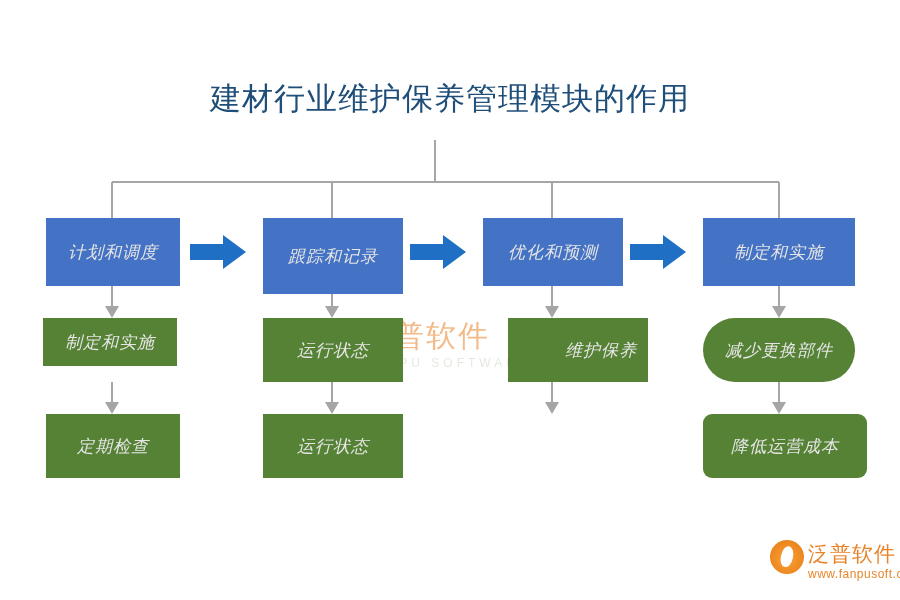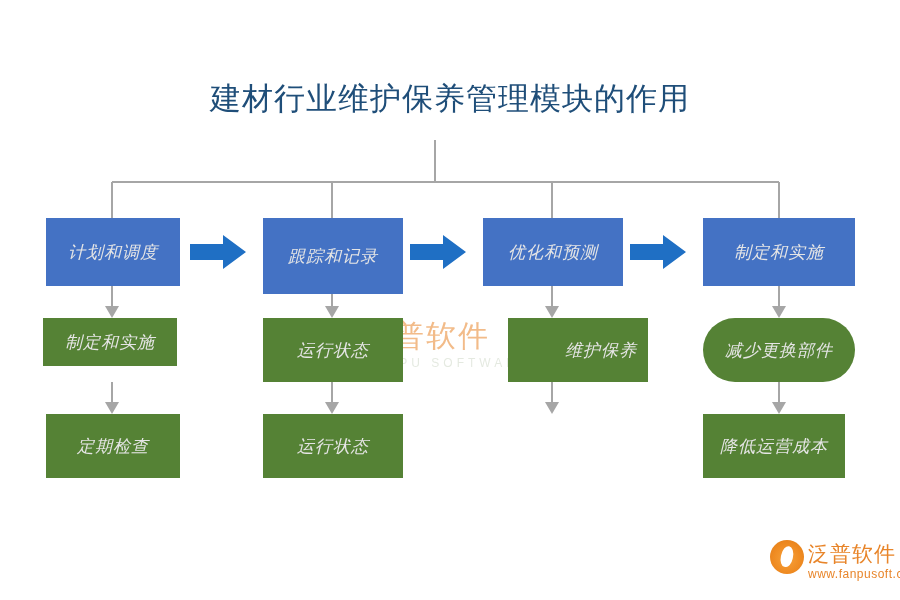--- a/index.html
+++ b/index.html
@@ -228,21 +228,21 @@
 
   <div class="node blue" style="left:263px; top:218px; width:140px; height:76px;">跟踪和记录</div>
   <div class="node green" style="left:263px; top:318px; width:140px; height:64px;">运行状态</div>
   <div class="node green" style="left:263px; top:414px; width:140px; height:64px;">运行状态</div>
 
   <div class="node blue" style="left:483px; top:218px; width:140px; height:68px;">优化和预测</div>
   <div class="node green" style="left:508px; top:318px; width:140px; height:64px;padding-left:46px;">维护保养</div>
 
   <div class="node blue" style="left:703px; top:218px; width:152px; height:68px;">制定和实施</div>
   <div class="node green" style="left:703px; top:318px; width:152px; height:64px;border-radius:32px;">减少更换部件</div>
-  <div class="node green" style="left:703px; top:414px; width:142px; height:64px;">降低运营成本</div>
+  <div class="node green" style="left:703px; top:414px; width:164px; height:64px;border-radius:9px;">降低运营成本</div>
 
   <div class="logo">
     <div class="logo-mark"></div>
     <div class="logo-cn">泛普软件</div>
     <div class="logo-url">www.fanpusoft.com</div>
   </div>
 
 </div>
 
 </body></html>

